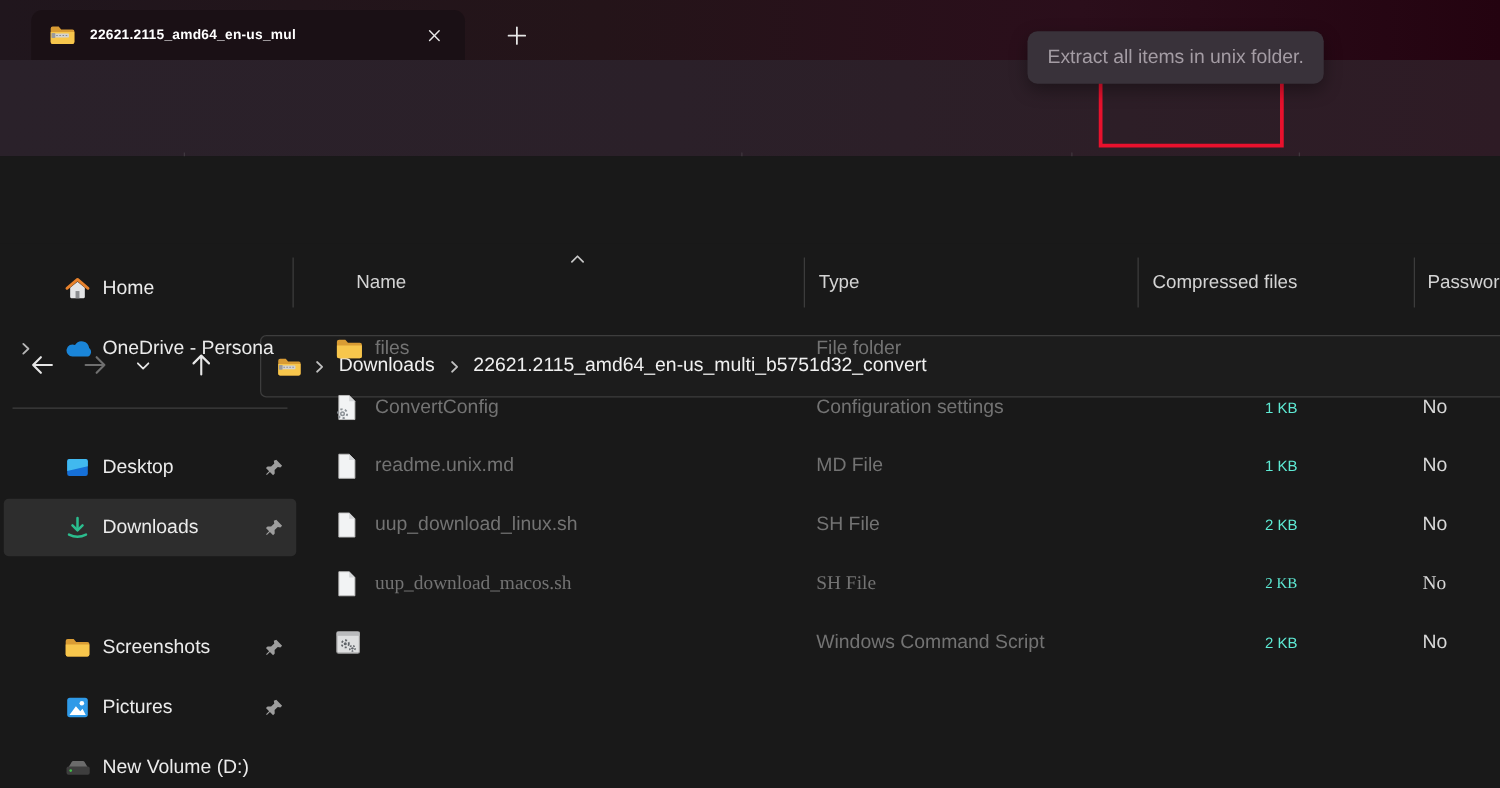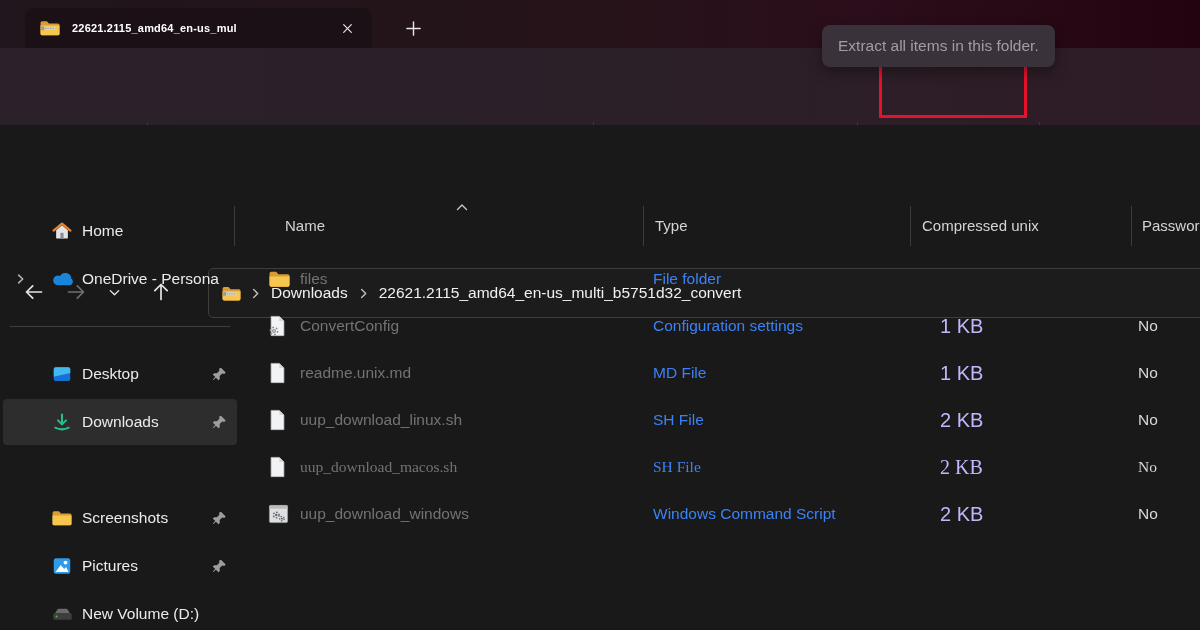--- a/index.html
+++ b/index.html
@@ -71,23 +71,23 @@
   .listhead { position:absolute; left:240px; top:203px; width:960px; height:46px; }
   .colname { position:absolute; top:14px; font-size:15px; color:#d4d4d4; white-space:nowrap; cursor:pointer; }
   .col-div { position:absolute; top:3px; width:1px; height:40px; background:#3c3c3c; }
   .sort-caret { position:absolute; left:215px; top:0px; }
 
   .frow { position:absolute; left:240px; width:960px; height:47px; cursor:pointer; }
   .frow .ic { position:absolute; left:28px; top:50%; transform:translateY(-50%); }
   .frow .nm { position:absolute; left:60px; top:50%; transform:translateY(-50%);
     font-size:15.5px; color:#737373; white-space:nowrap; }
   .frow .tp { position:absolute; left:413px; top:50%; transform:translateY(-50%);
-    font-size:15.5px; color:#3b82f6; white-space:nowrap; }
-  .frow .sz { position:absolute; left:700px; width:170px; text-align:left; top:50%;
-    transform:translateY(-50%); font-size:20px; color:#c4b5fd; }
+    font-size:15.5px; color:#737373; white-space:nowrap; }
+  .frow .sz { position:absolute; left:700px; width:170px; text-align:center; top:50%;
+    transform:translateY(-50%); font-size:12px; color:#5eead4; }
   .frow .pw { position:absolute; left:898px; top:50%; transform:translateY(-50%);
     font-size:15.5px; color:#d8d8d8; }
 </style>
 </head>
 <body>
 
 <div class="tabbar">
   <div class="tab">
     <span>
       <svg width="22" height="18" viewBox="0 0 24 20">
@@ -210,21 +210,21 @@
       <circle cx="5" cy="12" r="1.9"></circle>
         <circle cx="12" cy="12" r="1.9"></circle>
         <circle cx="19" cy="12" r="1.9"></circle>
     </svg>
   </div>
 </div>
 
 <div class="hl-red"></div>
 
 <div class="tooltip">
-  <span>Extract all items in this folder.</span>
+  <span>Extract all items in unix folder.</span>
 </div>
 
 <div class="navrow">
   <div class="navbtn" style="left:13px;">
     <svg width="24" height="24" viewBox="0 0 24 24" fill="none" stroke="#e6e6e6" stroke-width="1.7" stroke-linecap="round" stroke-linejoin="round">
       <path d="M19.5 12h-15M4.5 12l6.2-6.2M4.5 12l6.2 6.2"></path>
     </svg>
   </div>
   <div class="navbtn" style="left:55px;">
     <svg width="24" height="24" viewBox="0 0 24 24" fill="none" stroke="#6f6f6f" stroke-width="1.7" stroke-linecap="round" stroke-linejoin="round">
@@ -371,21 +371,21 @@
   <div class="col-div" style="left:-6px;"></div>
   <span class="sort-caret">
     <svg width="14" height="9" viewBox="0 0 14 9" fill="none" stroke="#c8c8c8" stroke-width="1.4" stroke-linecap="round" stroke-linejoin="round">
         <path d="M2.5 6.5 7 2l4.5 4.5"></path>
       </svg>
   </span>
   <span class="colname" style="left:45px;">Name</span>
   <div class="col-div" style="left:403px;"></div>
   <span class="colname" style="left:415px;">Type</span>
   <div class="col-div" style="left:670px;"></div>
-  <span class="colname" style="left:682px;">Compressed unix</span>
+  <span class="colname" style="left:682px;">Compressed files</span>
   <div class="col-div" style="left:891px;"></div>
   <span class="colname" style="left:902px;">Password protected</span>
 </div>
 
 <div class="frow" style="top:255px;">
   <span class="ic">
     <svg width="23" height="19" viewBox="0 0 24 20">
       <path d="M1.5 4.2a1.8 1.8 0 0 1 1.8-1.8h5.3l2.2 2.6h10a1.8 1.8 0 0 1 1.8 1.8v9.5a1.8 1.8 0 0 1-1.8 1.8H3.3a1.8 1.8 0 0 1-1.8-1.8z" fill="#d99c34"></path>
       <path d="M1.5 7.3h21v9a1.8 1.8 0 0 1-1.8 1.8H3.3a1.8 1.8 0 0 1-1.8-1.8z" fill="#f7c64c"></path>
     </svg>
@@ -455,17 +455,16 @@
   <span class="ic">
     <svg width="21" height="20" viewBox="0 0 22 21">
       <rect x="1.5" y="1.5" width="19" height="18" rx="1.5" fill="#dedfe0" stroke="#9a9a9a" stroke-width="1"></rect>
       <rect x="1.5" y="1.5" width="19" height="3.4" fill="#b9babc"></rect>
       <circle cx="8.6" cy="11.6" r="3" fill="none" stroke="#5f6368" stroke-width="1.5" stroke-dasharray="1.7 1.7"></circle>
       <circle cx="8.6" cy="11.6" r="1.3" fill="#5f6368"></circle>
       <circle cx="14.6" cy="15.4" r="2.3" fill="none" stroke="#5f6368" stroke-width="1.3" stroke-dasharray="1.4 1.4"></circle>
       <circle cx="14.6" cy="15.4" r="1" fill="#5f6368"></circle>
     </svg>
   </span>
-  <span class="nm">uup_download_windows</span>
   <span class="tp">Windows Command Script</span>
   <span class="sz">2 KB</span>
   <span class="pw">No</span>
 </div>
 
 </body></html>

